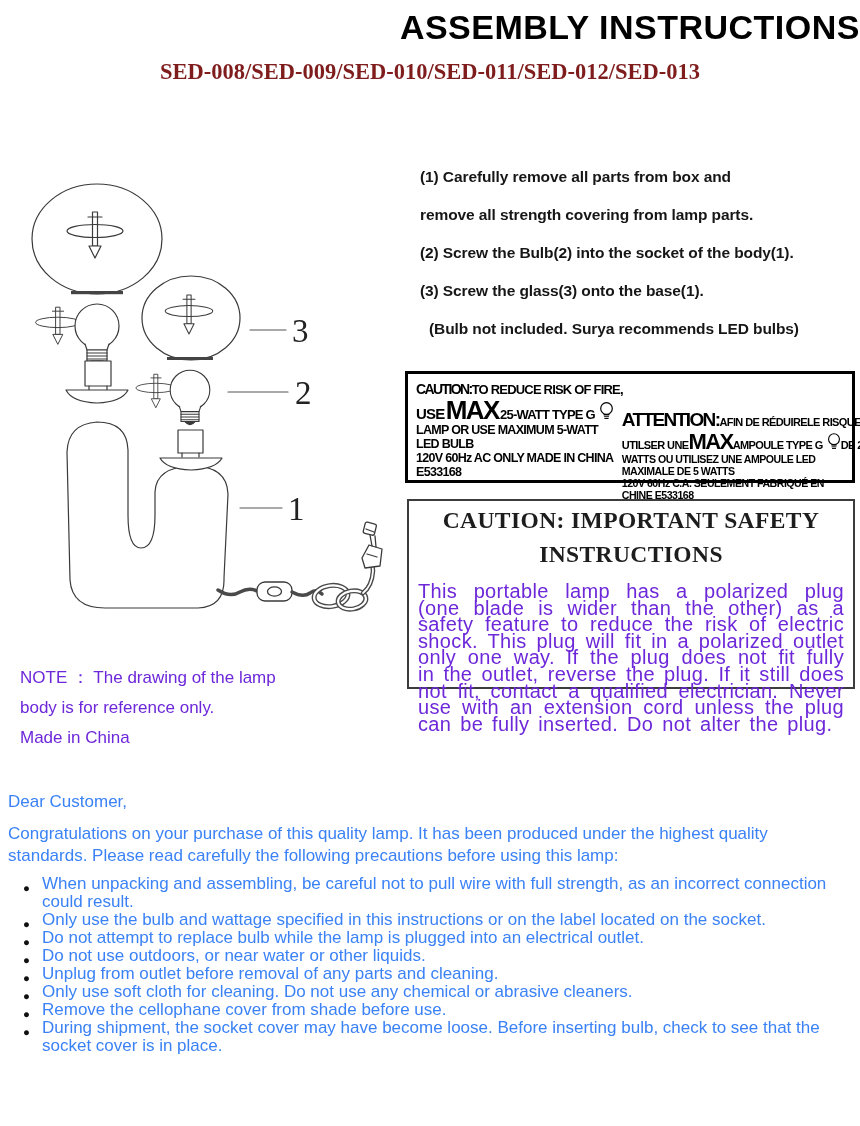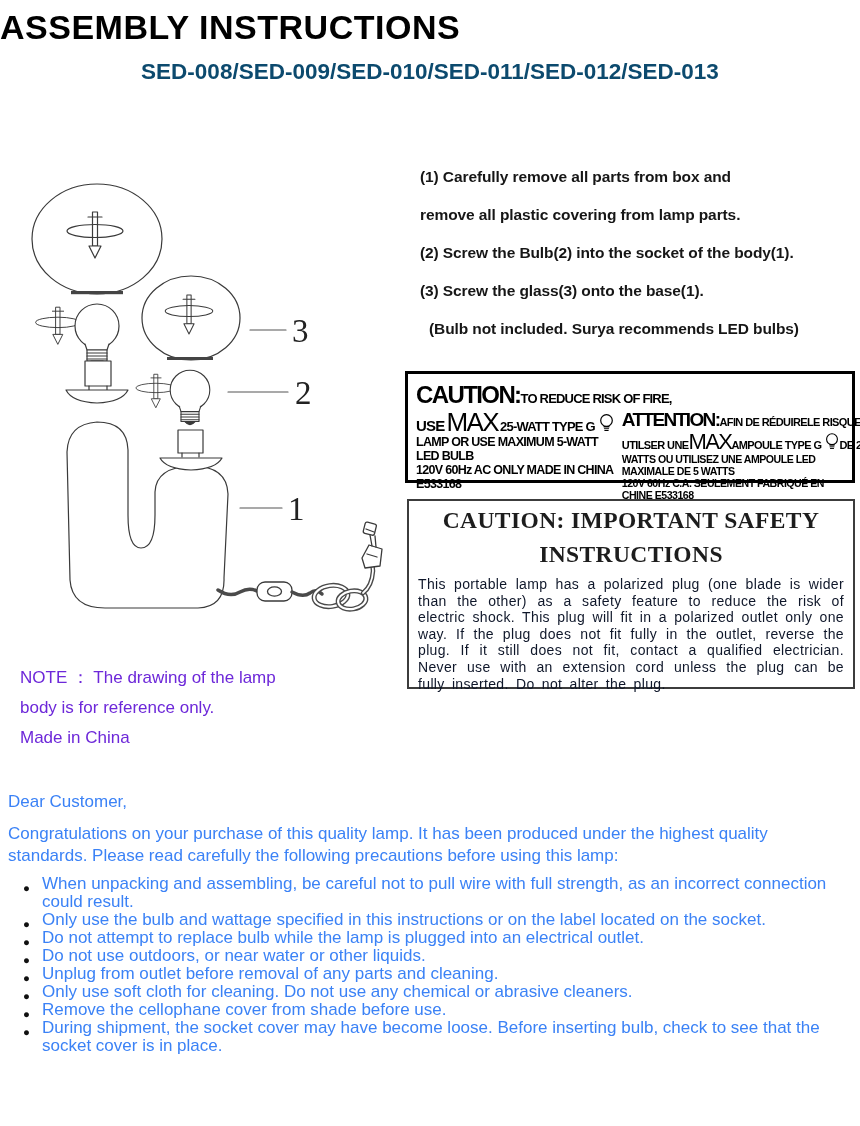--- a/index.html
+++ b/index.html
@@ -1,61 +1,61 @@
 <!DOCTYPE html>
 <html><head>
 <meta charset="utf-8">
 <style>
   html,body{margin:0;padding:0;background:#fff;}
   .page{
     position:relative;width:860px;height:1126px;background:#ffffff;
     font-family:"Liberation Sans","DejaVu Sans",sans-serif;color:#111;overflow:hidden;
   }
   
-  .title{position:absolute;top:8px;left:0;width:860px;text-align:left;
+  .title{position:absolute;top:8px;left:0;width:860px;text-align:right;
     font-size:34px;font-weight:bold;letter-spacing:.5px;color:#000;}
   .subtitle{position:absolute;top:59px;left:0;width:860px;text-align:center;
-    font-size:22.5px;font-weight:bold;color:#0c4a6e;}
+    font-size:22.5px;font-weight:bold;color:#7f1d1d;font-family:Liberation Serif, serif;}
   
   .diagram{position:absolute;left:10px;top:150px;width:390px;height:500px;}
   .diagram svg{display:block;}
   .part-num{font-family:"Liberation Serif","DejaVu Serif",serif;font-size:33px;fill:#222;}
   
   .steps{position:absolute;left:420px;top:158px;width:438px;}
   .step-line{height:38px;display:flex;align-items:center;font-size:15.5px;
     font-weight:bold;color:#161616;white-space:nowrap;letter-spacing:-0.1px;}
   .step-line.indent{padding-left:9px;}
   
   .caution-label{position:absolute;left:405px;top:371px;width:450px;height:112px;
     border:3px solid #000;box-sizing:border-box;display:flex;padding:7px 6px 4px 8px;gap:8px;}
   .cl-col{display:flex;flex-direction:column;justify-content:space-between;color:#000;}
   .cl-en{width:46%;}
   .cl-fr{width:54%;}
   .cl-row{display:flex;align-items:baseline;white-space:nowrap;}
   .cl-word{font-weight:bold;letter-spacing:-1.6px;}
-  .cl-en .cl-word{font-size:24px;}
+  .cl-en .cl-word{font-size:14px;}
   .cl-fr .cl-word{font-size:19px;margin-top:28px;}
   .cl-sm{font-weight:bold;letter-spacing:-0.8px;}
   .cl-en .cl-sm{font-size:13px;}
   .cl-fr .cl-sm{font-size:11px;letter-spacing:-0.6px;}
-  .cl-max{font-weight:normal;letter-spacing:-1.6px;line-height:1;text-align:center;}
+  .cl-max{font-weight:bold;letter-spacing:-1.6px;line-height:1;text-align:center;}
   .cl-en .cl-max{font-size:26px;}
   .cl-fr .cl-max{font-size:22px;}
   .cl-gap{width:5px;display:inline-block;}
   .cl-line34{font-weight:bold;}
   .cl-en .cl-line34{font-size:12.5px;letter-spacing:-0.7px;}
   .cl-fr .cl-line34{font-size:10.6px;letter-spacing:-0.5px;}
   .bulb-ico{flex:0 0 auto;margin-left:4px;position:relative;top:2px;}
   
   .safety-box{position:absolute;left:407px;top:499px;width:448px;height:190px;
     border:2px solid #3c3c3c;box-sizing:border-box;padding:2px 9px 0 9px;background:#fff;}
   .sb-title{text-align:center;font-family:"Liberation Serif","DejaVu Serif",serif;
     font-weight:bold;font-size:23.5px;line-height:34px;color:#1d1d1d;letter-spacing:.4px;}
-  .sb-body{margin-top:5px;font-size:14px;line-height:16.6px;text-align:justify;
-    color:#0f172a;letter-spacing:.35px;word-spacing:3px;}
+  .sb-body{margin-top:12px;font-size:20px;line-height:16.6px;text-align:justify;
+    color:#6d28d9;letter-spacing:.35px;word-spacing:3px;}
   
   .note{position:absolute;left:20px;top:663px;width:390px;font-weight:normal;
     font-size:17px;line-height:30px;color:#6d28d9;}
   
   .letter{position:absolute;left:8px;top:792px;width:846px;color:#3b82f6;}
   .salutation{font-size:17px;}
   .intro{margin-top:11px;width:802px;font-size:17px;line-height:21.5px;}
   .bullets{list-style:none;margin:9px 0 0 0;padding:0;width:828px;}
   .bullets li{position:relative;padding-left:34px;font-size:17px;line-height:18px;}
   .bullets li::before{content:"●";position:absolute;left:15px;top:3.5px;font-size:11.5px;color:#111;}
@@ -157,21 +157,21 @@
       <g stroke="none" fill="#222">
         <text class="part-num" x="282" y="192">3</text>
         <text class="part-num" x="285" y="254">2</text>
         <text class="part-num" x="278" y="370">1</text>
       </g>
     </svg>
   </div>
 
   <div class="steps">
     <div class="step-line">(1) Carefully remove all parts from box and</div>
-    <div class="step-line">remove all plastic covering from lamp parts.</div>
+    <div class="step-line">remove all strength covering from lamp parts.</div>
     <div class="step-line">(2) Screw the Bulb(2) into the socket of the body(1).</div>
     <div class="step-line">(3) Screw the glass(3) onto the base(1).</div>
     <div class="step-line indent">(Bulb not included. Surya recommends LED bulbs)</div>
   </div>
 
   <div class="caution-label">
     <div class="cl-col cl-en">
       <div class="cl-row">
         <span class="cl-word">CAUTION:</span>
         <span class="cl-gap"></span>

